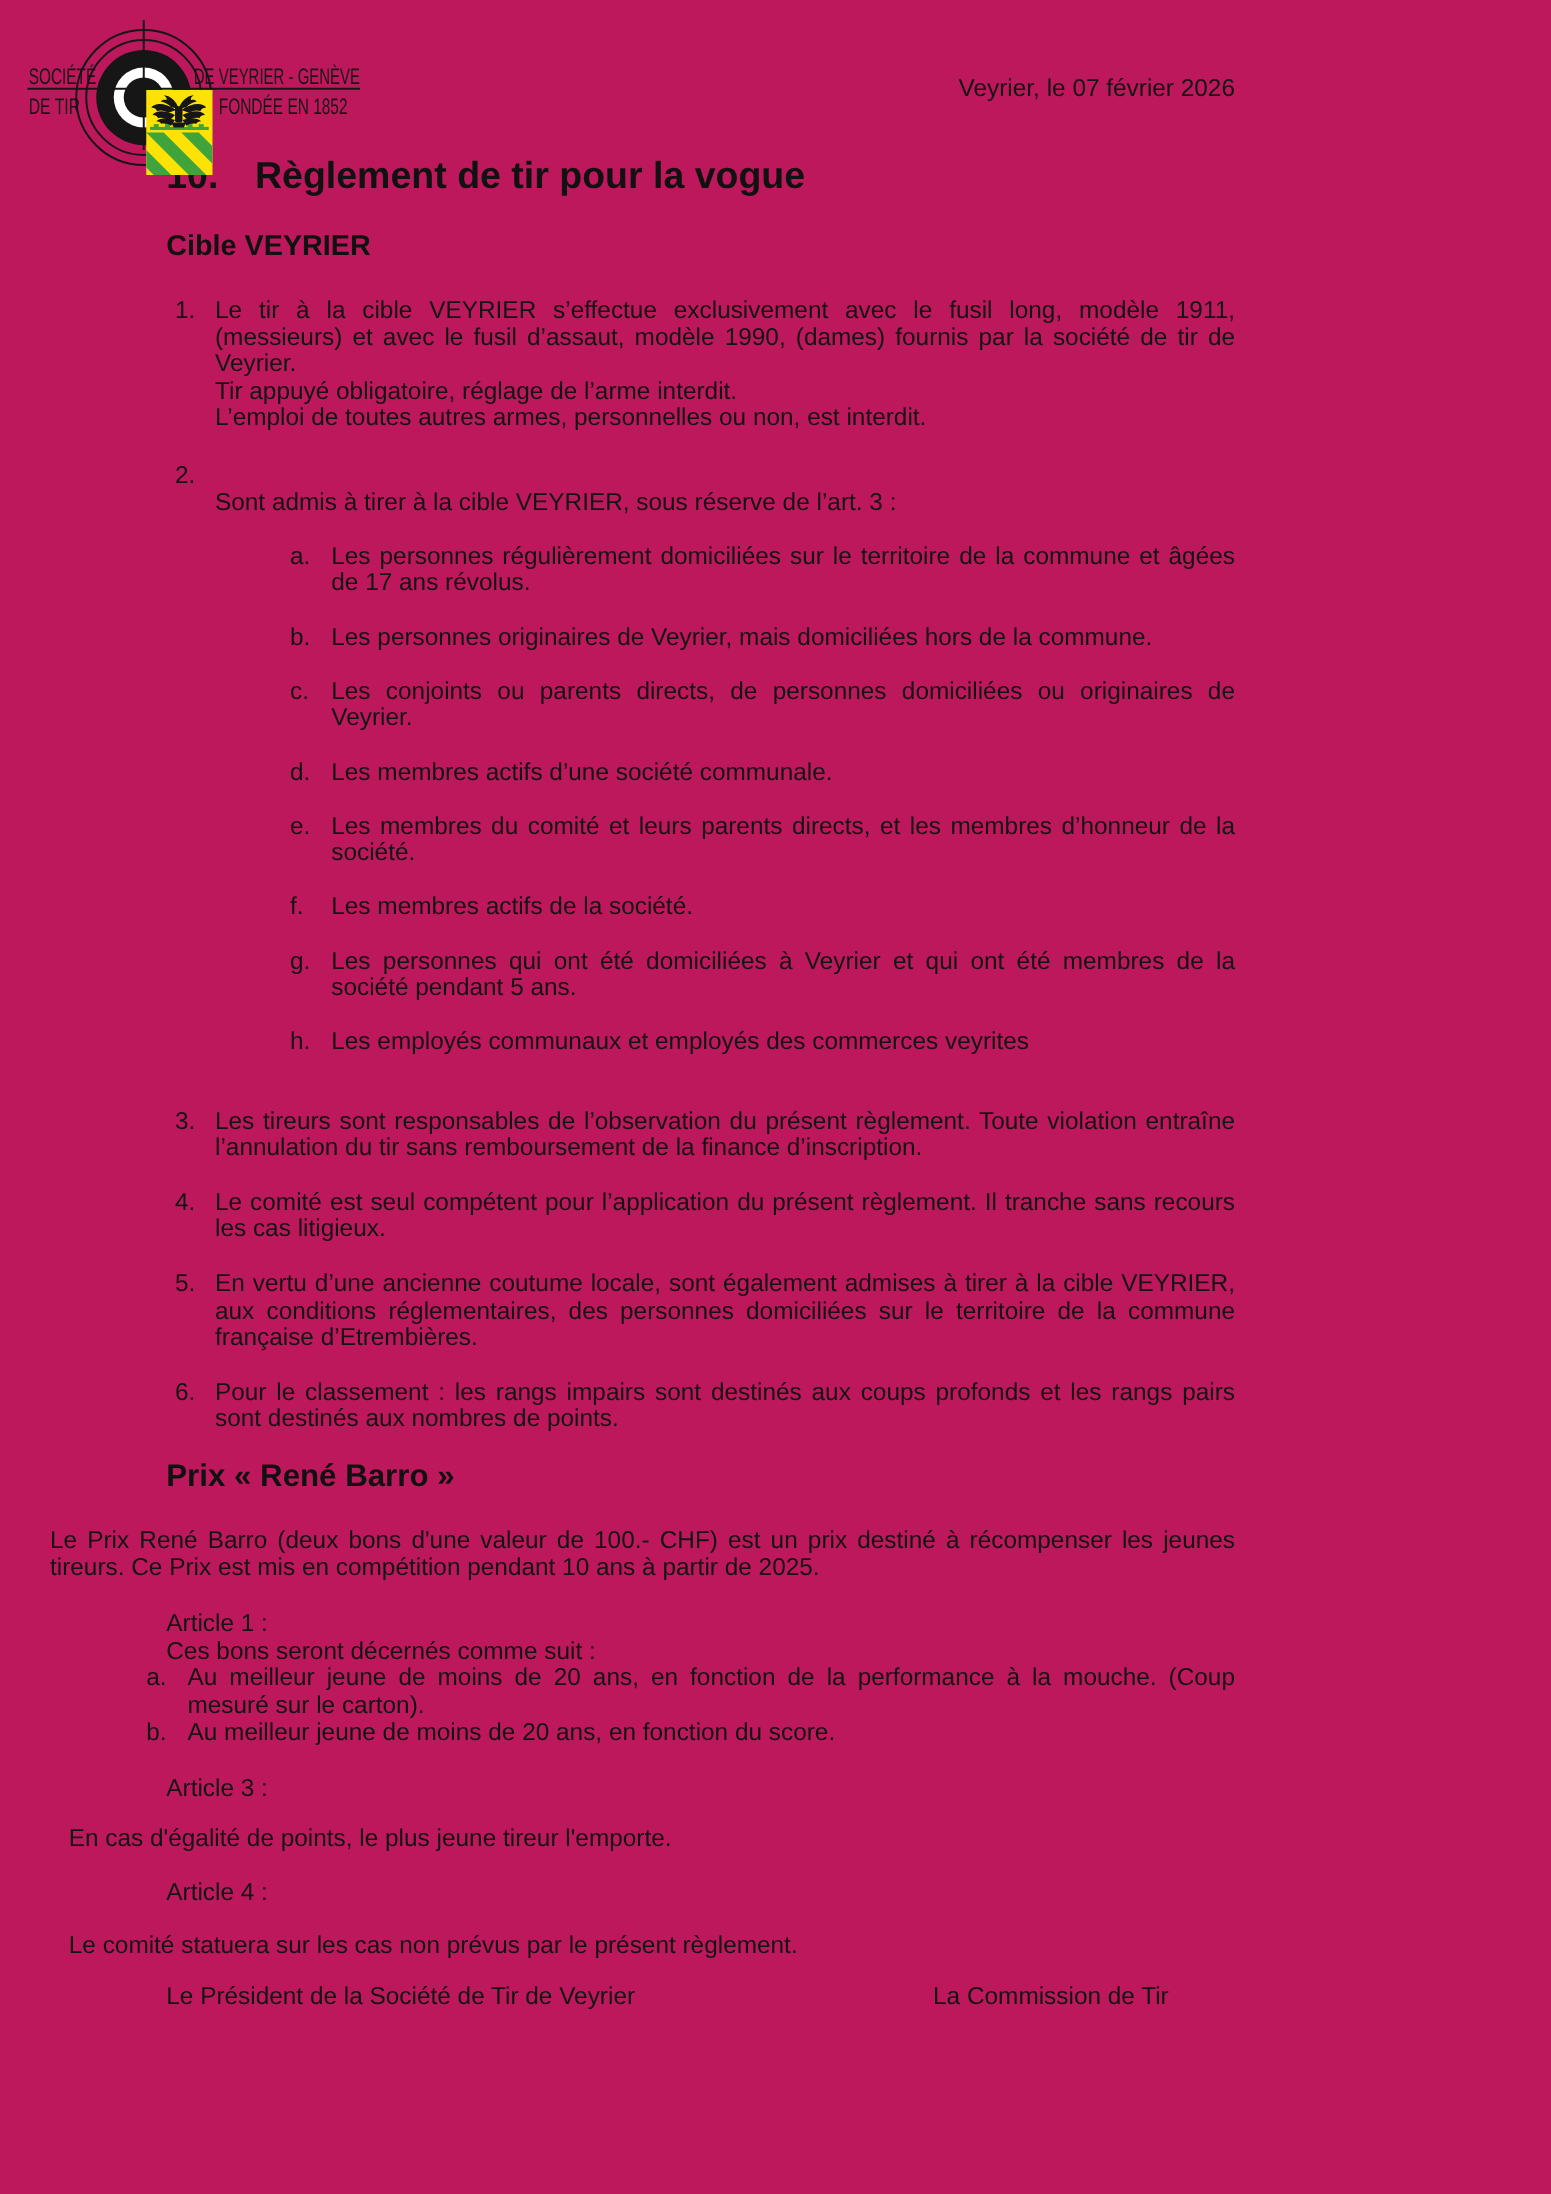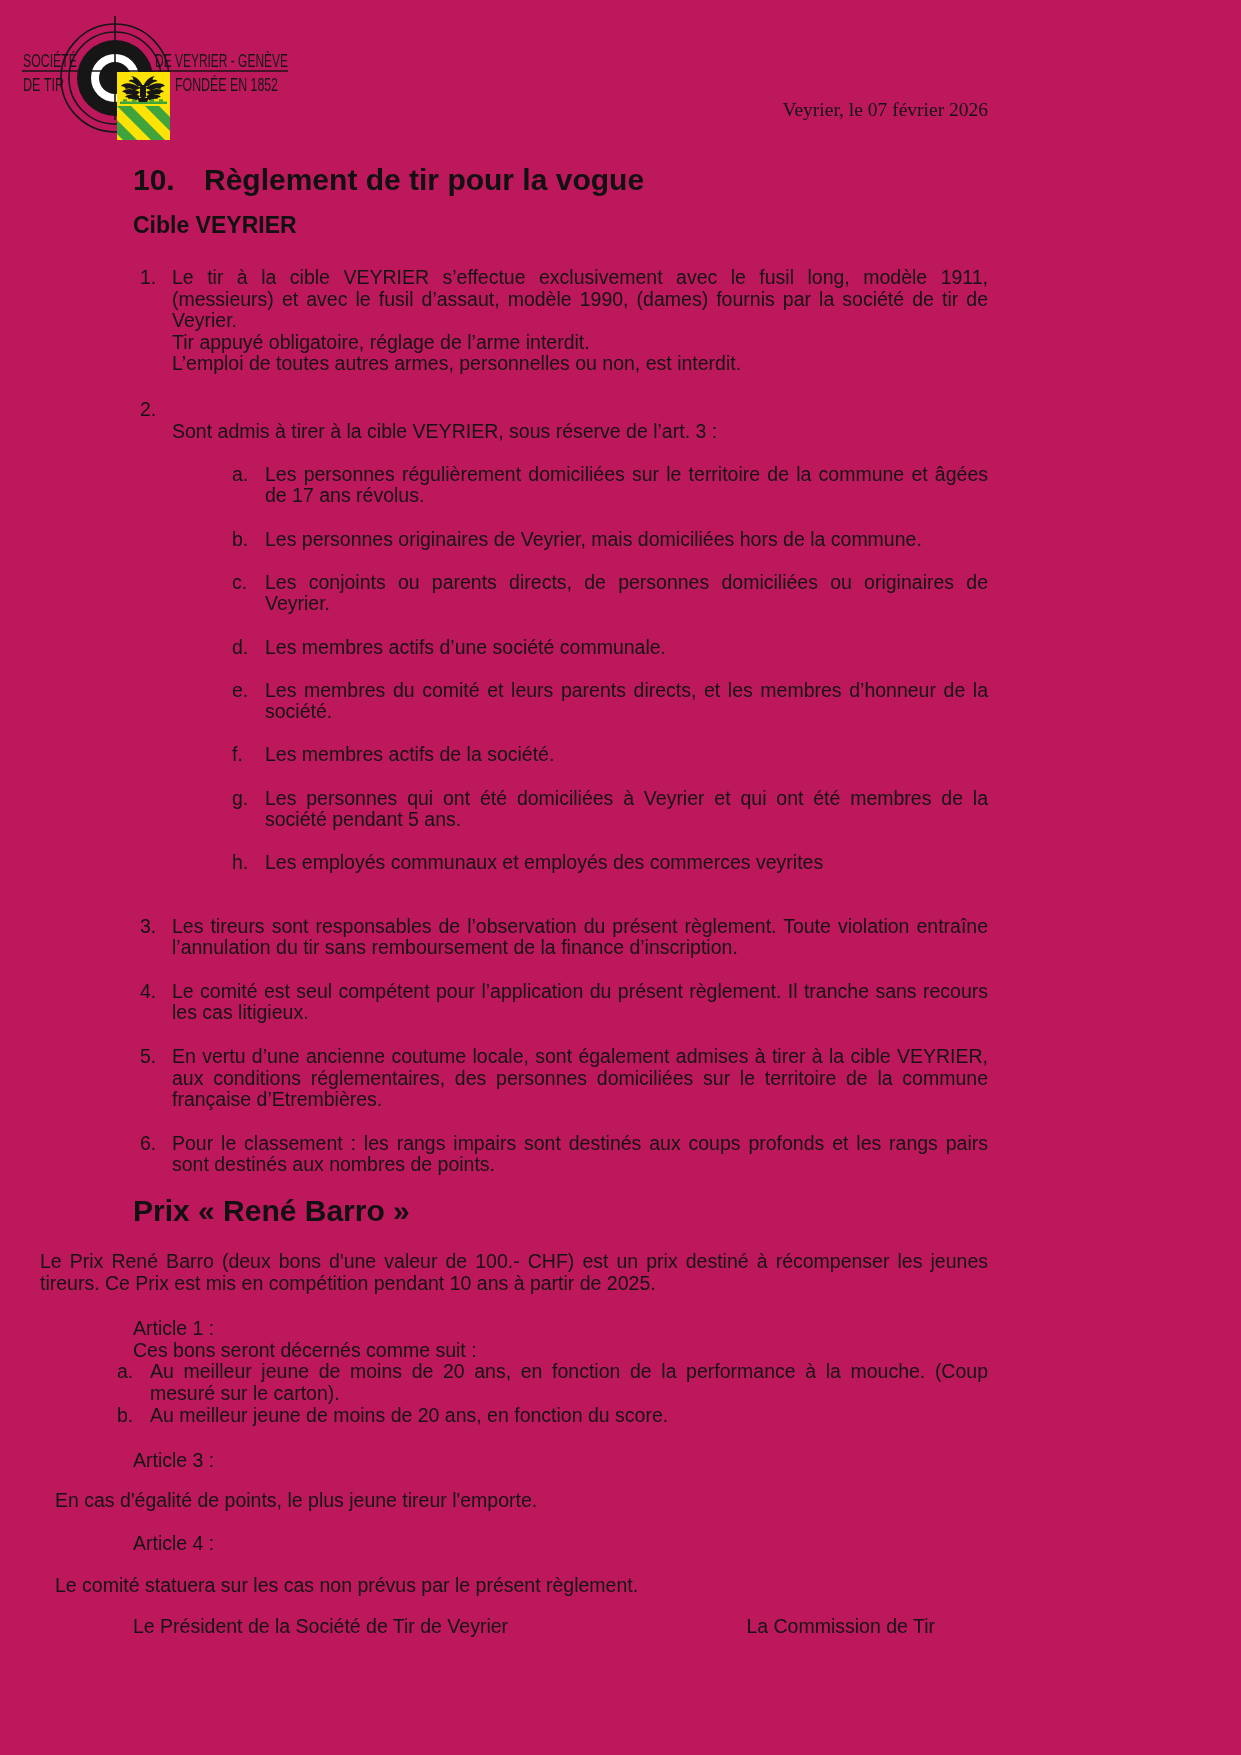--- a/index.html
+++ b/index.html
@@ -4,25 +4,25 @@
 <style>
   * { margin:0; padding:0; box-sizing:border-box; }
   html,body { background:#ffffff; }
   .page {
     position:relative; width:1241px; height:1755px; margin:0 auto;
     background:#be185d; color:#141414; overflow:hidden;
     font-family:"Liberation Sans", sans-serif;
   }
   .col { margin-left:133px; margin-right:253px; }
   .body-text { font-size:19.5px; line-height:21.6px; }
-  .date { padding-top:99px; text-align:right; font-size:19.5px; line-height:22px;font-family:Liberation Serif, serif; }
+  .date { padding-top:60px; text-align:right; font-size:19.5px; line-height:22px; }
   h1 { margin-top:42px; font-size:30px; line-height:33px; font-weight:bold; color:#111; }
   .h1num { display:inline-block; width:71px; }
-  h2 { margin-top:16px; font-size:23px; line-height:27px; font-weight:bold; color:#111; }
-  .h2-prix { margin-top:20px; font-size:30px; line-height:29px; }
+  h2 { margin-top:26px; font-size:23px; line-height:27px; font-weight:bold; color:#111; }
+  .h2-prix { margin-top:20px; font-size:25px; line-height:29px; }
   .oli { display:flex; }
   .oli > .num { flex:0 0 39px; padding-left:7px; }
   .oli > .txt { flex:1; text-align:justify; white-space:pre-line; }
   .subli { display:flex; margin-left:60px; }
   .subli > .num { flex:0 0 33px; }
   .subli > .txt { flex:1; text-align:justify; }
   .asub { display:flex; margin-left:117px; }
   .asub > .num { flex:0 0 33px; }
   .asub > .txt { flex:1; text-align:justify; }
   .mt28 { margin-top:28px; } .mt26 { margin-top:26px; } .mt24 { margin-top:24px; }

